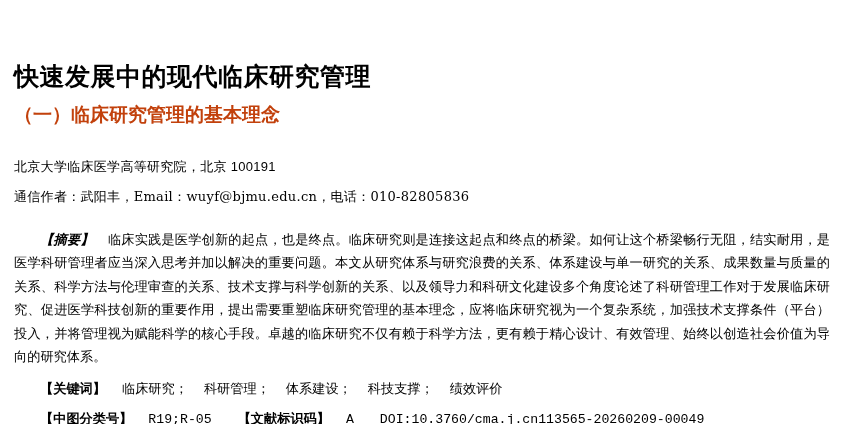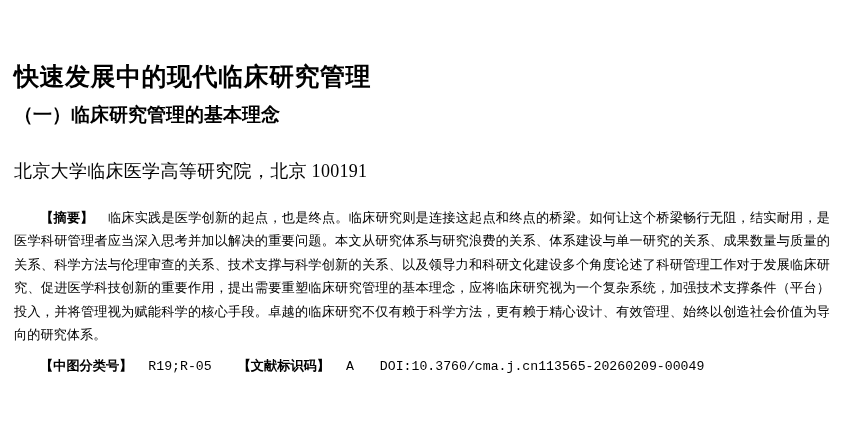--- a/index.html
+++ b/index.html
@@ -30,35 +30,35 @@
     line-height: 1.25;
     margin: 6px 0 0 0;
     color: #000;
   }
   .subtitle {
     font-family: "DejaVu Sans", "Liberation Sans", sans-serif;
     font-size: 19px;
     font-weight: bold;
     line-height: 1.3;
     margin: 10px 0 0 0;
-    color: #000000;
+    color: #c2410c;
   }
   .author-block {
     margin-top: 30px;
   }
   .author {
     font-family: "DejaVu Serif", "Liberation Serif", serif;
     font-size: 12.5px;
     font-weight: bold;
     line-height: 1.5;
     margin: 0;
   }
   .affil {
-    font-family: Liberation Serif, serif;
-    font-size: 18px;
+    font-family: Liberation Sans, sans-serif;
+    font-size: 13px;
     line-height: 1.6;
     margin-top: 7px;
     letter-spacing: 0.3px;
   }
   .corr {
     font-family: "DejaVu Serif", "Liberation Serif", serif;
     font-size: 13px;
     line-height: 1.6;
     margin-top: 9px;
     letter-spacing: 0.3px;
@@ -67,20 +67,21 @@
     margin-top: 20px;
     font-family: "DejaVu Serif", "Liberation Serif", serif;
     font-size: 13.2px;
     line-height: 1.78;
     text-align: justify;
     text-justify: inter-ideograph;
     text-indent: 0;
   }
   .abstract .lead {
     font-weight: bold;
+    font-style: italic;
   }
   .abstract .lead-gap {
     display: inline-block;
     width: 14px;
   }
   .indent2 {
     display: inline-block;
     width: 26px;
   }
   .keywords {
@@ -108,24 +109,28 @@
 <body>
 
 <div class="page">
 
   <h1 class="title">快速发展中的现代临床研究管理</h1>
 
   <h2 class="subtitle">（一）临床研究管理的基本理念</h2>
 
   <div class="author-block">
     <div class="affil">北京大学临床医学高等研究院，北京 100191</div>
+    <div class="corr">通信作者：武阳丰，Email：wuyf@bjmu.edu.cn，电话：010-82805836</div>
   </div>
 
   <div class="abstract">
     <span class="indent2"></span><span class="lead">【摘要】</span><span class="lead-gap"></span><span>临床实践是医学创新的起点，也是终点。临床研究则是连接这起点和终点的桥梁。如何让这个桥梁畅行无阻，结实耐用，是医学科研管理者应当深入思考并加以解决的重要问题。本文从研究体系与研究浪费的关系、体系建设与单一研究的关系、成果数量与质量的关系、科学方法与伦理审查的关系、技术支撑与科学创新的关系、以及领导力和科研文化建设多个角度论述了科研管理工作对于发展临床研究、促进医学科技创新的重要作用，提出需要重塑临床研究管理的基本理念，应将临床研究视为一个复杂系统，加强技术支撑条件（平台）投入，并将管理视为赋能科学的核心手段。卓越的临床研究不仅有赖于科学方法，更有赖于精心设计、有效管理、始终以创造社会价值为导向的研究体系。</span>
   </div>
 
+  <div class="keywords">
+    <span class="indent2"></span><span class="lead">【关键词】</span><span class="sp-m"></span><span>临床研究；</span><span class="sp-m"></span><span>科研管理；</span><span class="sp-m"></span><span>体系建设；</span><span class="sp-m"></span><span>科技支撑；</span><span class="sp-m"></span><span>绩效评价</span>
+  </div>
 
   <div class="clc-line">
     <span class="indent2"></span><span class="lead">【中图分类号】</span><span class="sp-m"></span><span>R19;R-05</span><span class="sp-l"></span><span class="lead">【文献标识码】</span><span class="sp-m"></span><span>A</span><span class="sp-l"></span><span>DOI:10.3760/cma.j.cn113565-20260209-00049</span>
   </div>
 
 </div>
 
 </body></html>

